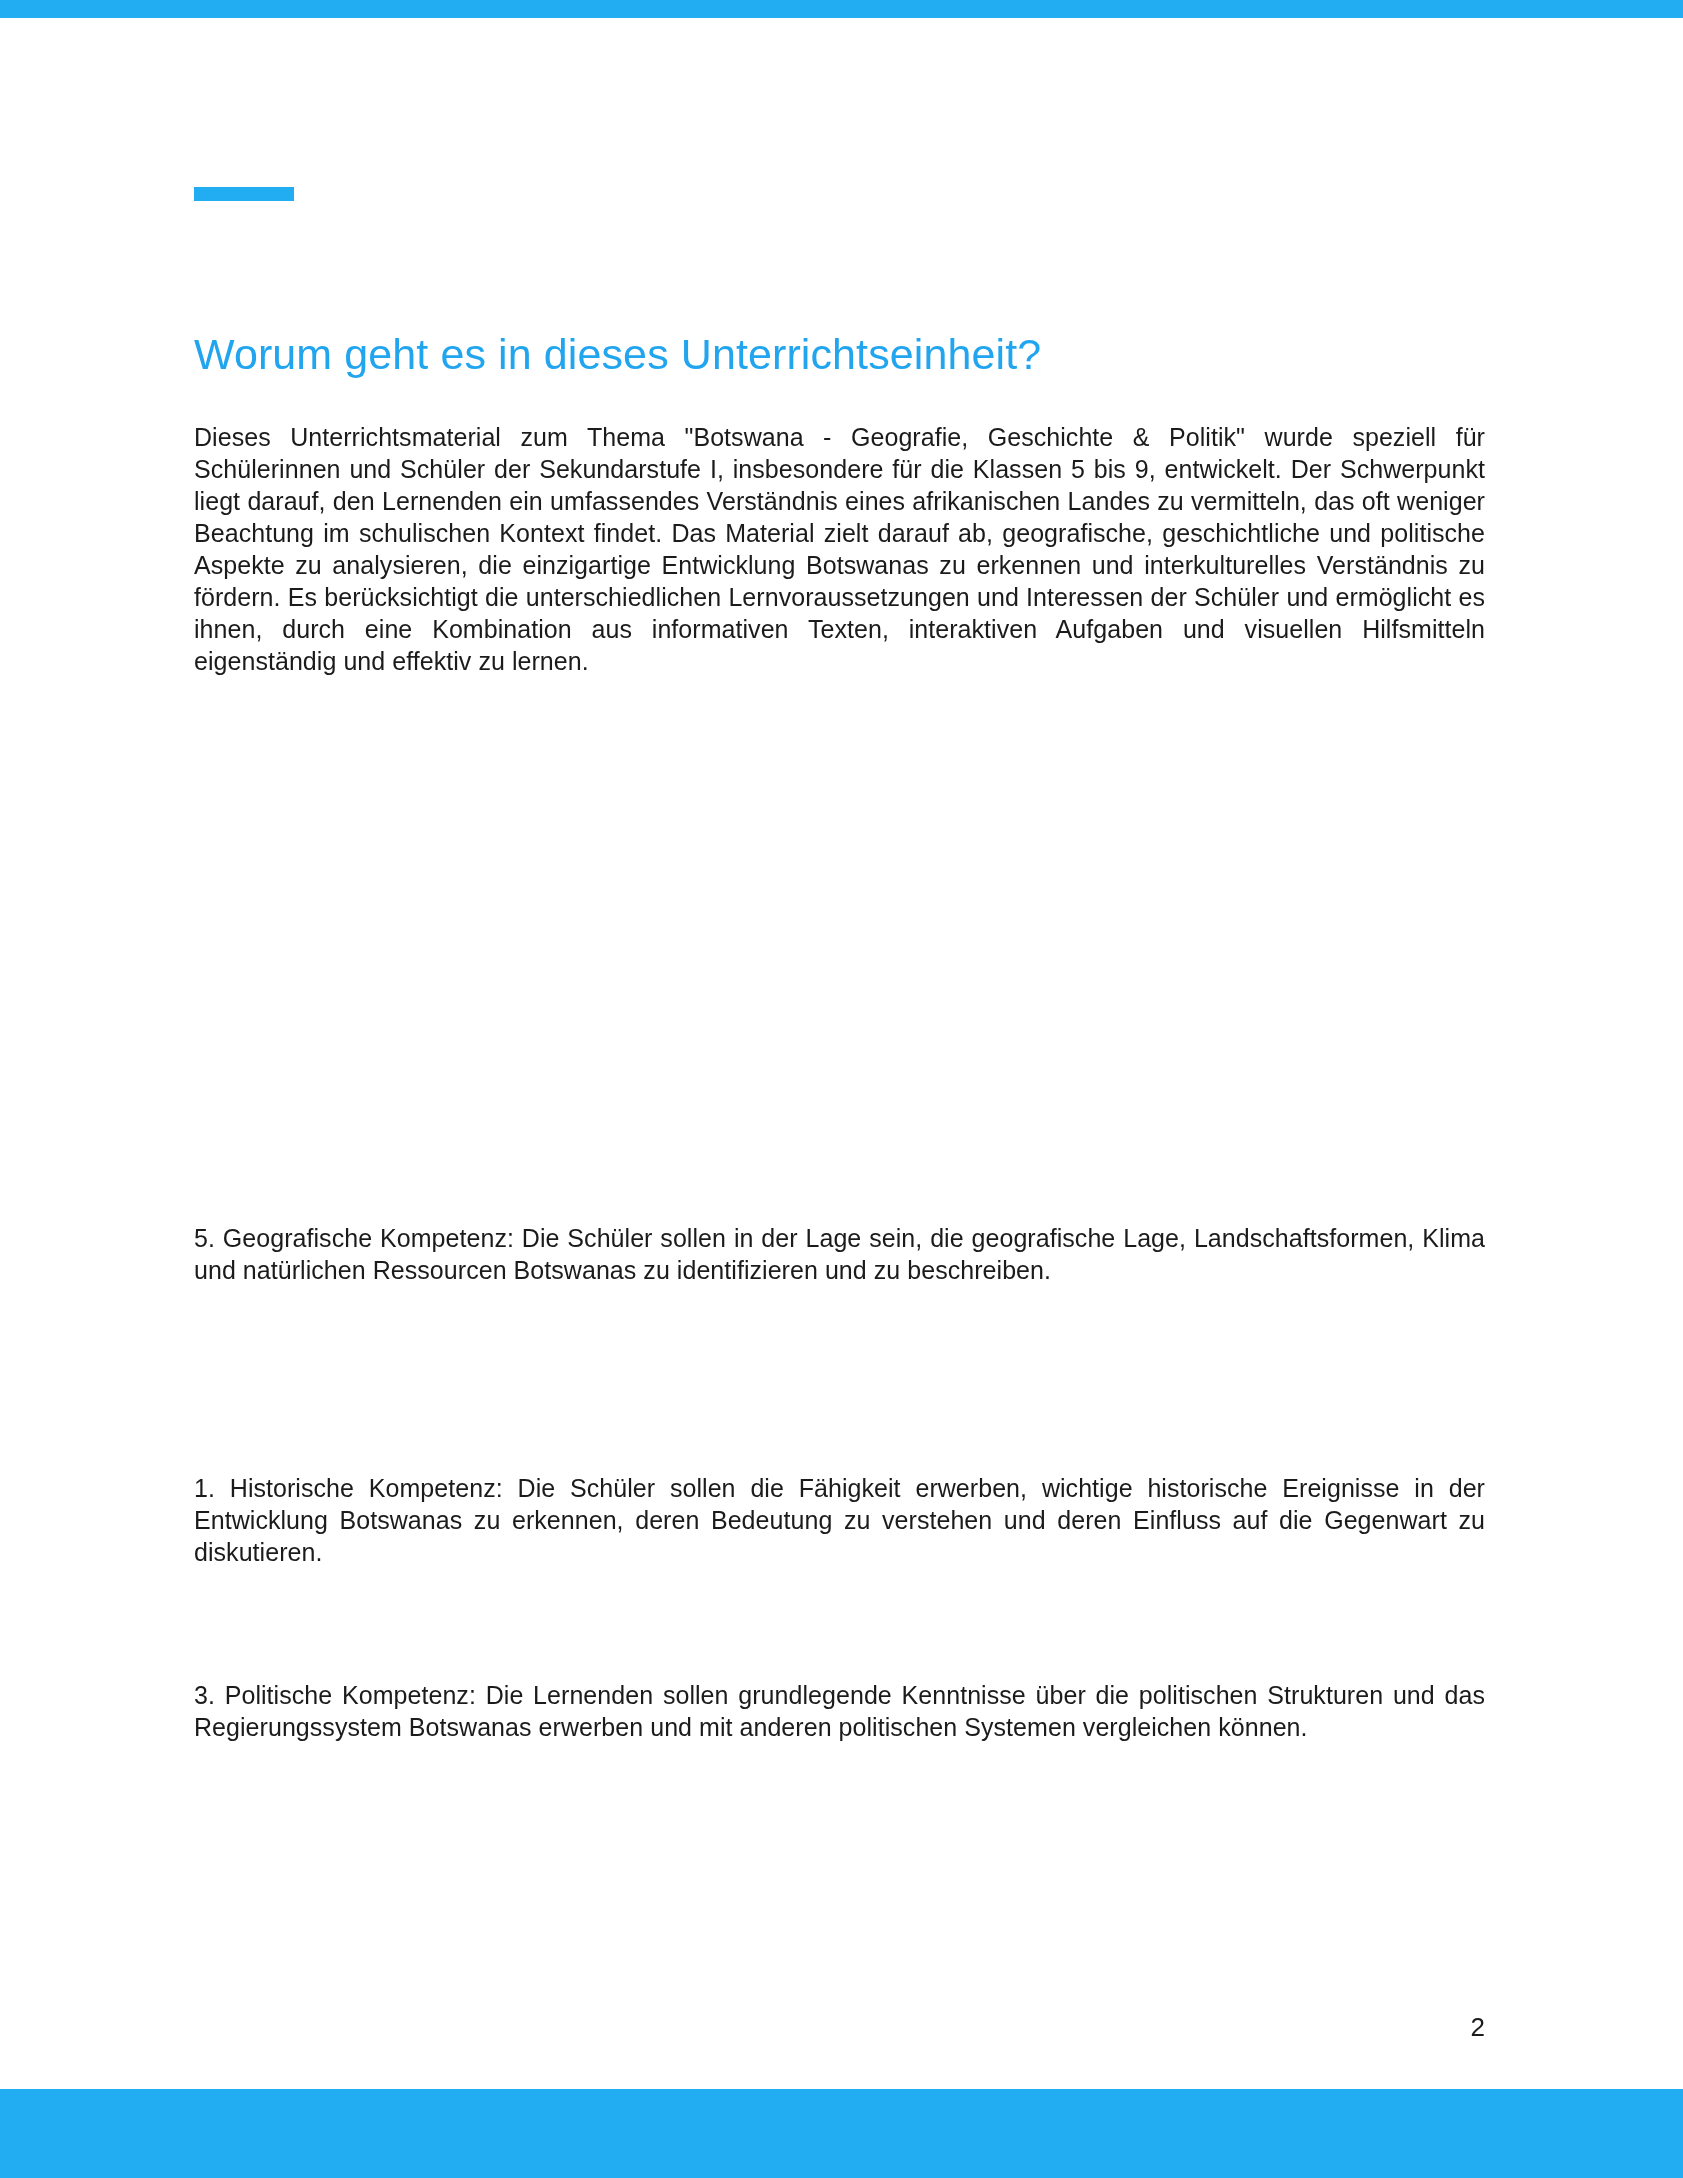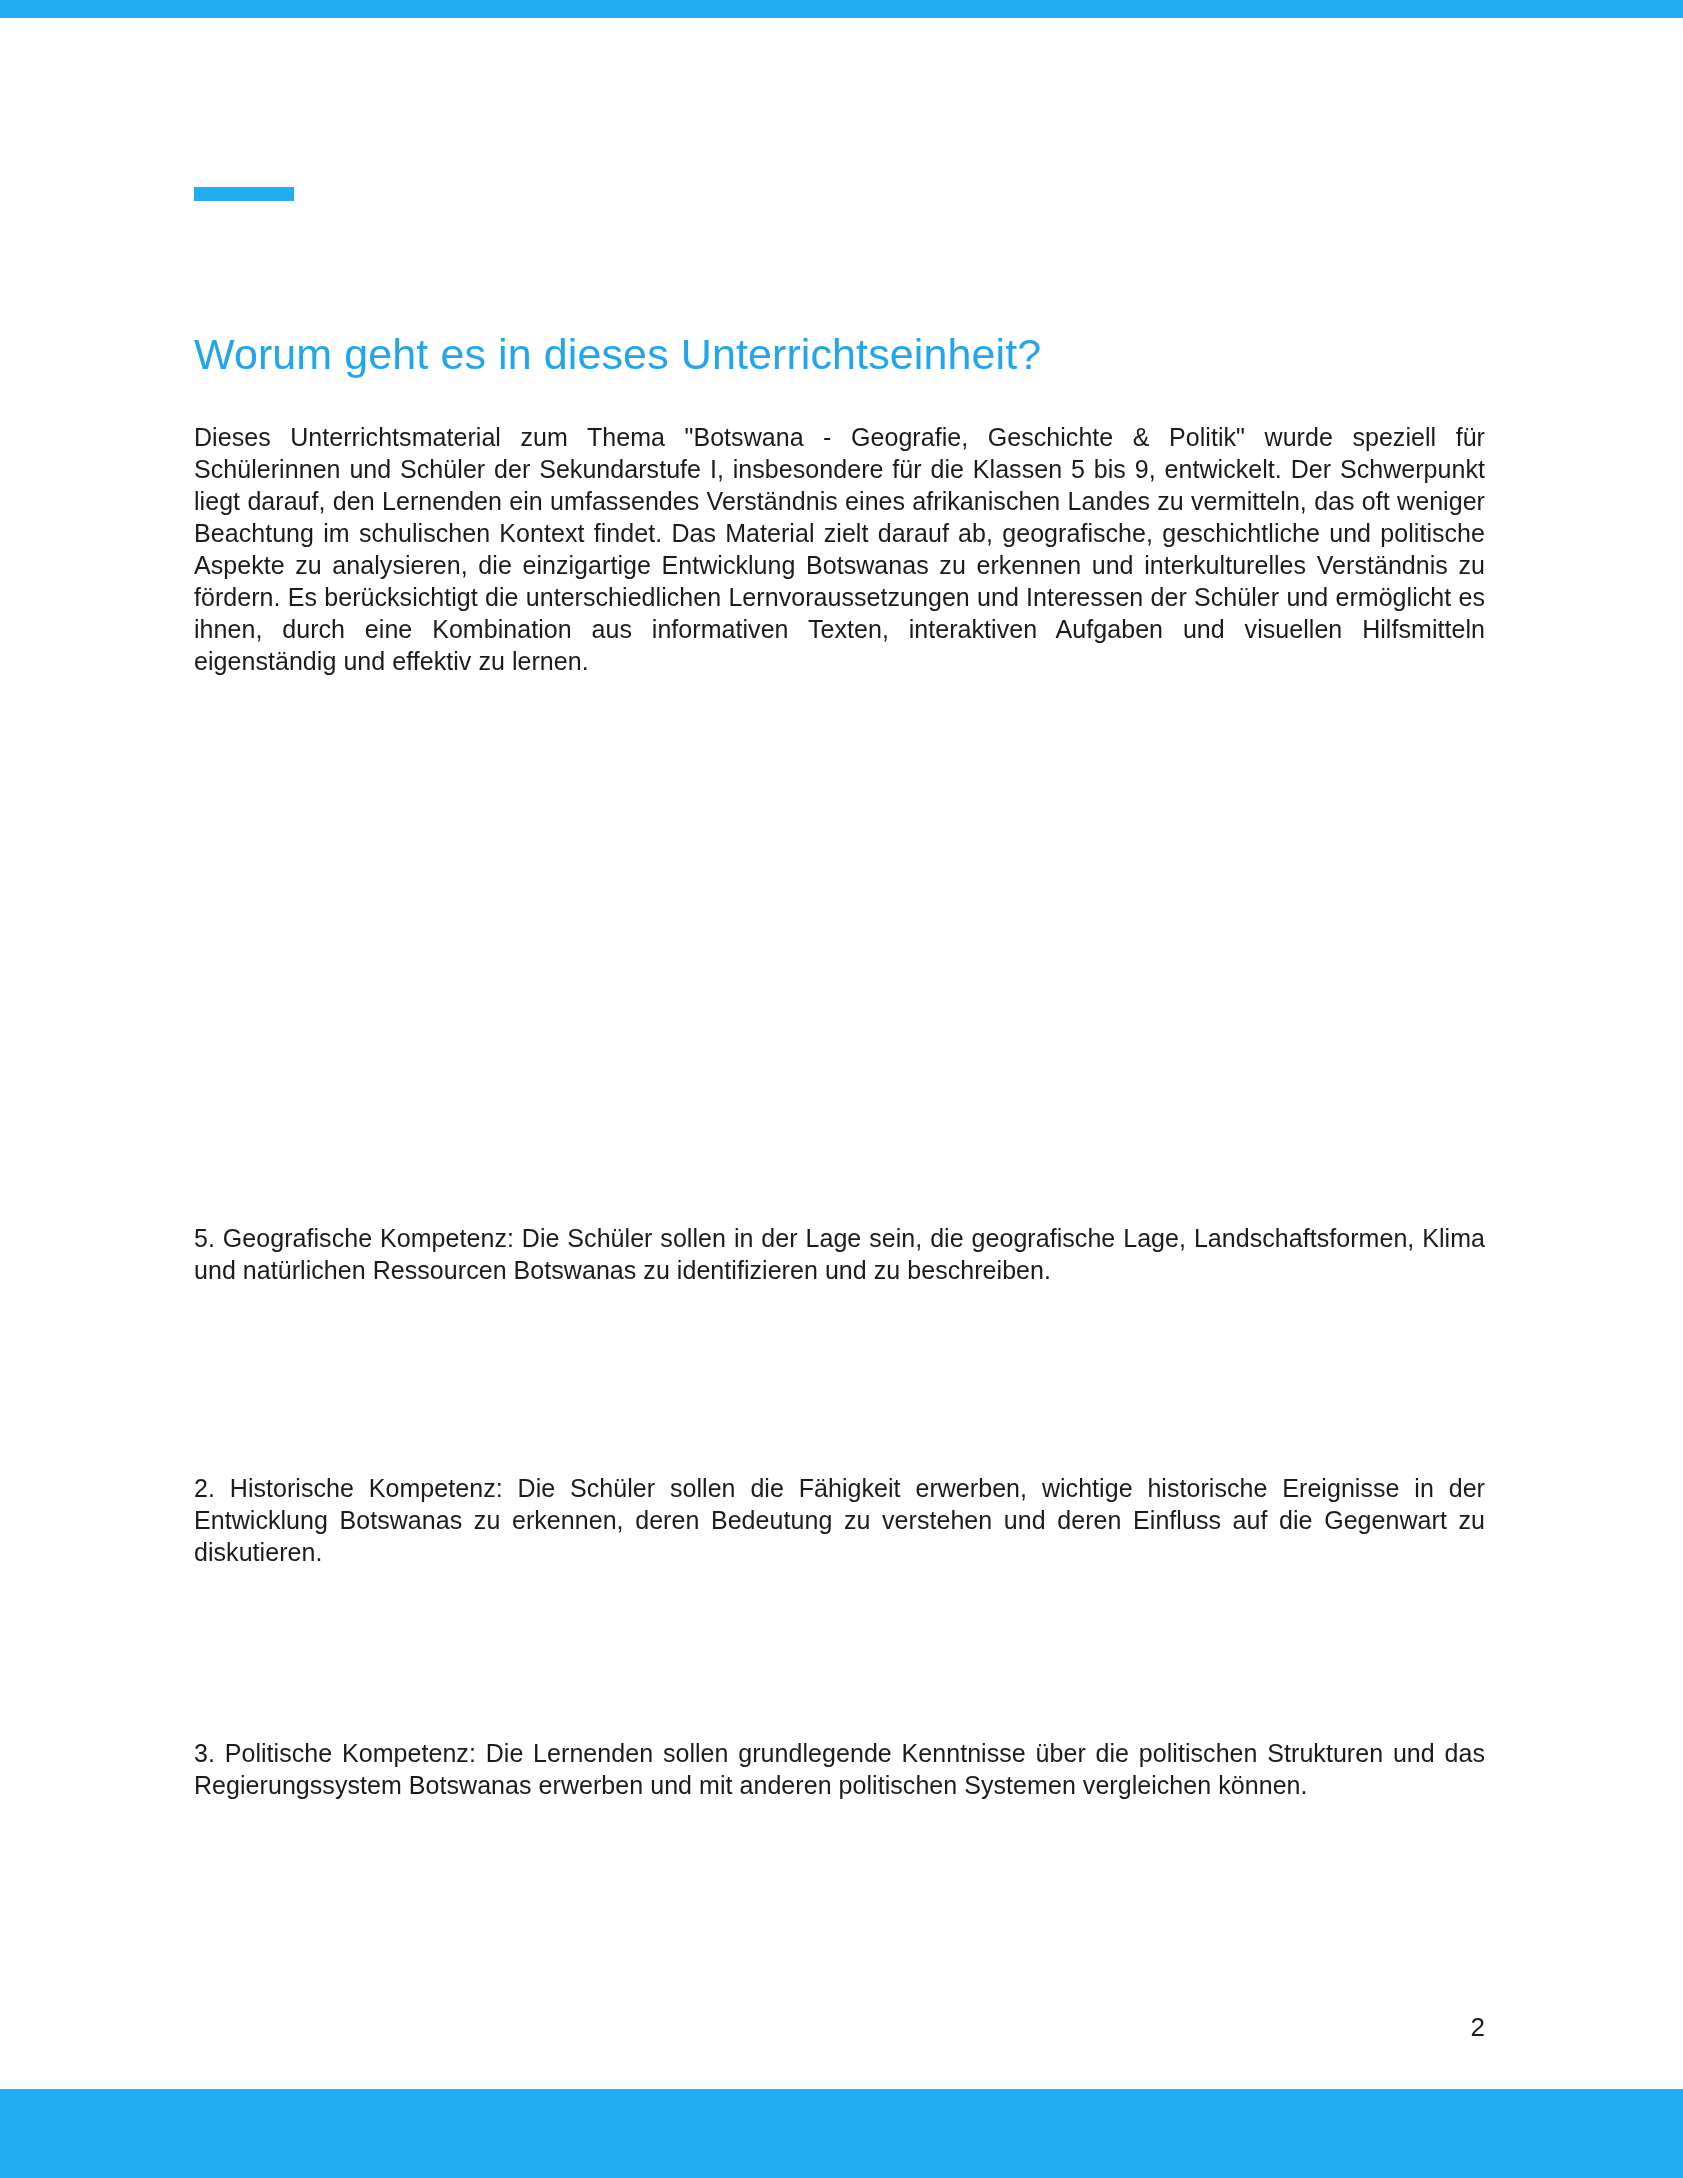--- a/index.html
+++ b/index.html
@@ -78,21 +78,21 @@
 
   .body-block strong,
   .body-block.bold {
     font-weight: 700;
   }
 
   .p-intro   { top: 396px; }
   .p-skills  { top: 996px; }
   .p-item1   { top: 1197px; }
   .p-item2   { top: 1447px; }
-  .p-item3   { top: 1712px; }
+  .p-item3   { top: 1654px; }
 
   .page-number {
     position: absolute;
     left: 0;
     top: 2011px;
     width: 1485px;
     text-align: right;
     font-size: 26px;
     line-height: 32px;
     color: #1b1b1b;
@@ -107,21 +107,21 @@
 
   <div class="accent-dash"></div>
 
   <h1 class="heading">Worum geht es in dieses Unterrichtseinheit?</h1>
 
   <p class="body-block p-intro last-natural">Dieses Unterrichtsmaterial zum Thema "Botswana - Geografie, Geschichte &amp; Politik" wurde speziell für Schülerinnen und Schüler der Sekundarstufe I, insbesondere für die Klassen 5 bis 9, entwickelt. Der Schwerpunkt liegt darauf, den Lernenden ein umfassendes Verständnis eines afrikanischen Landes zu vermitteln, das oft weniger Beachtung im schulischen Kontext findet. Das Material zielt darauf ab, geografische, geschichtliche und politische Aspekte zu analysieren, die einzigartige Entwicklung Botswanas zu erkennen und interkulturelles Verständnis zu fördern. Es berücksichtigt die unterschiedlichen Lernvoraussetzungen und Interessen der Schüler und ermöglicht es ihnen, durch eine Kombination aus informativen Texten, interaktiven Aufgaben und visuellen Hilfsmitteln eigenständig und effektiv zu lernen.</p>
 
 
   <p class="body-block p-item1 last-natural">5. Geografische Kompetenz: Die Schüler sollen in der Lage sein, die geografische Lage, Landschaftsformen, Klima und natürlichen Ressourcen Botswanas zu identifizieren und zu beschreiben.</p>
 
-  <p class="body-block p-item2 last-natural">2. Historische Kompetenz: Die Schüler sollen die Fähigkeit erwerben, wichtige historische Ereignisse in der Entwicklung Botswanas zu erkennen, deren Bedeutung zu verstehen und deren Einfluss auf die Gegenwart zu diskutieren.</p>
+  <p class="body-block p-item2 last-natural">1. Historische Kompetenz: Die Schüler sollen die Fähigkeit erwerben, wichtige historische Ereignisse in der Entwicklung Botswanas zu erkennen, deren Bedeutung zu verstehen und deren Einfluss auf die Gegenwart zu diskutieren.</p>
 
   <p class="body-block p-item3 last-natural">3. Politische Kompetenz: Die Lernenden sollen grundlegende Kenntnisse über die politischen Strukturen und das Regierungssystem Botswanas erwerben und mit anderen politischen Systemen vergleichen können.</p>
 
   <div class="page-number">2</div>
 
   <div class="bar-bottom"></div>
 
 </div>
 
 

